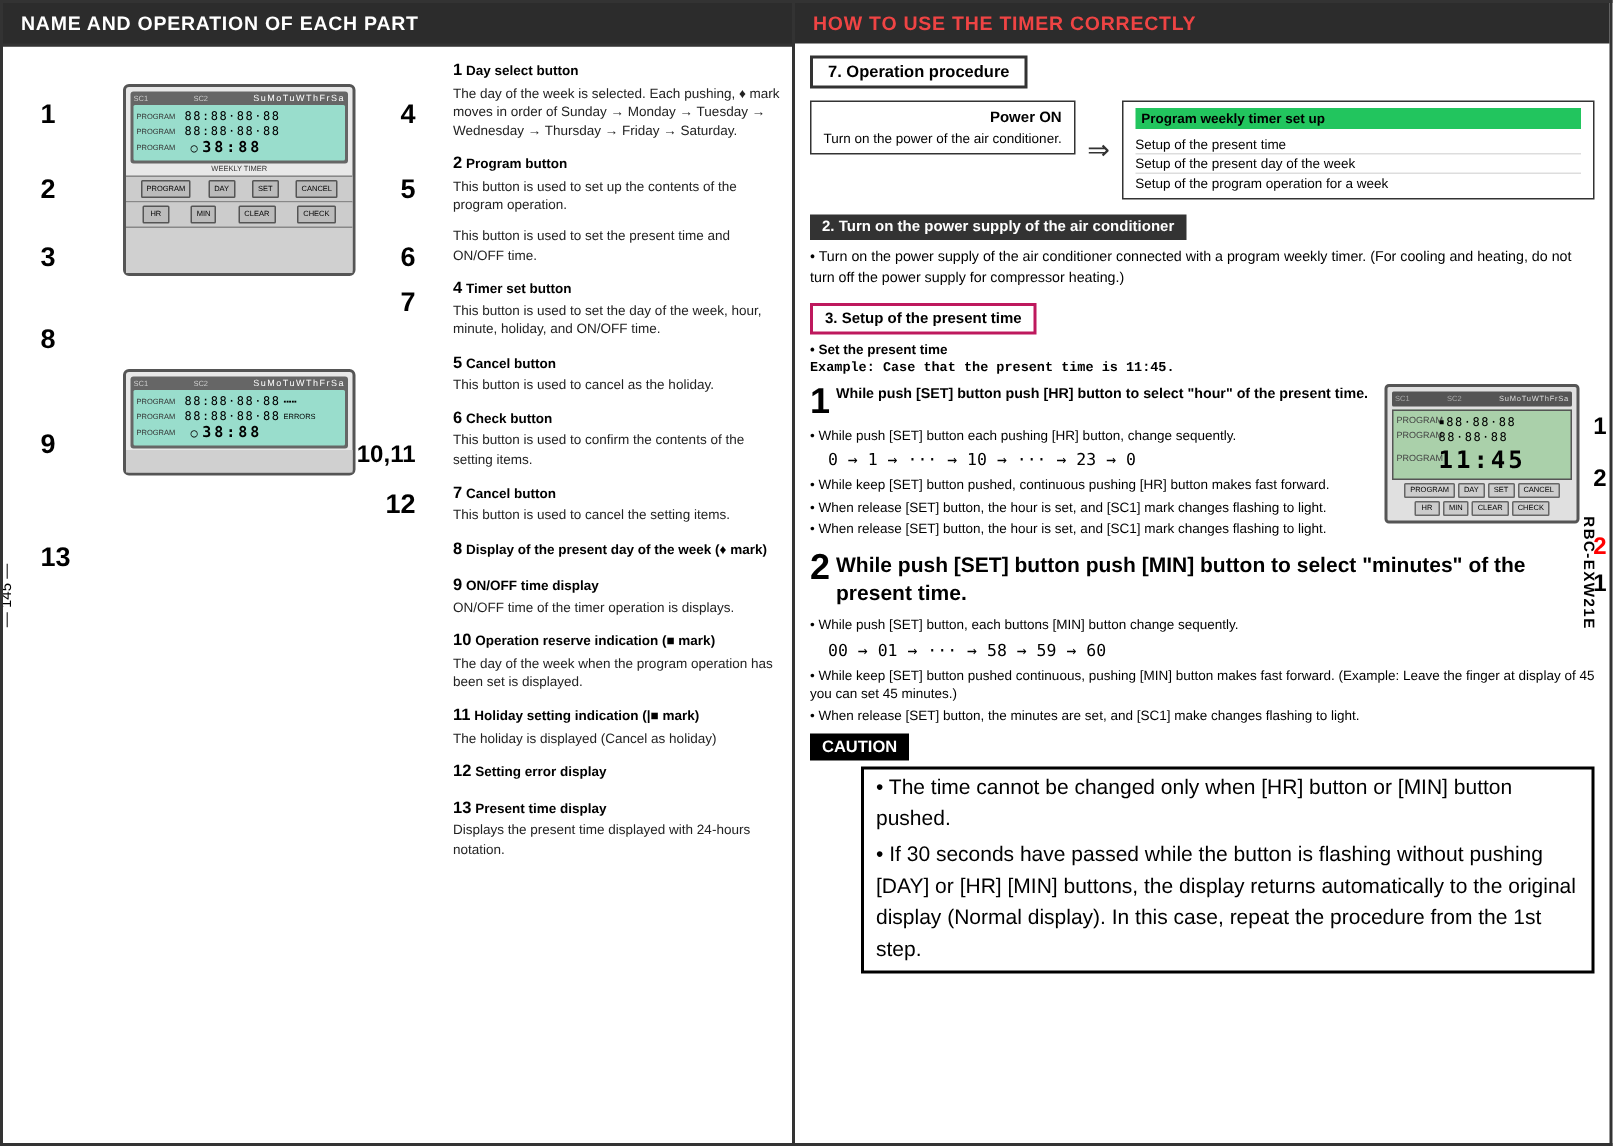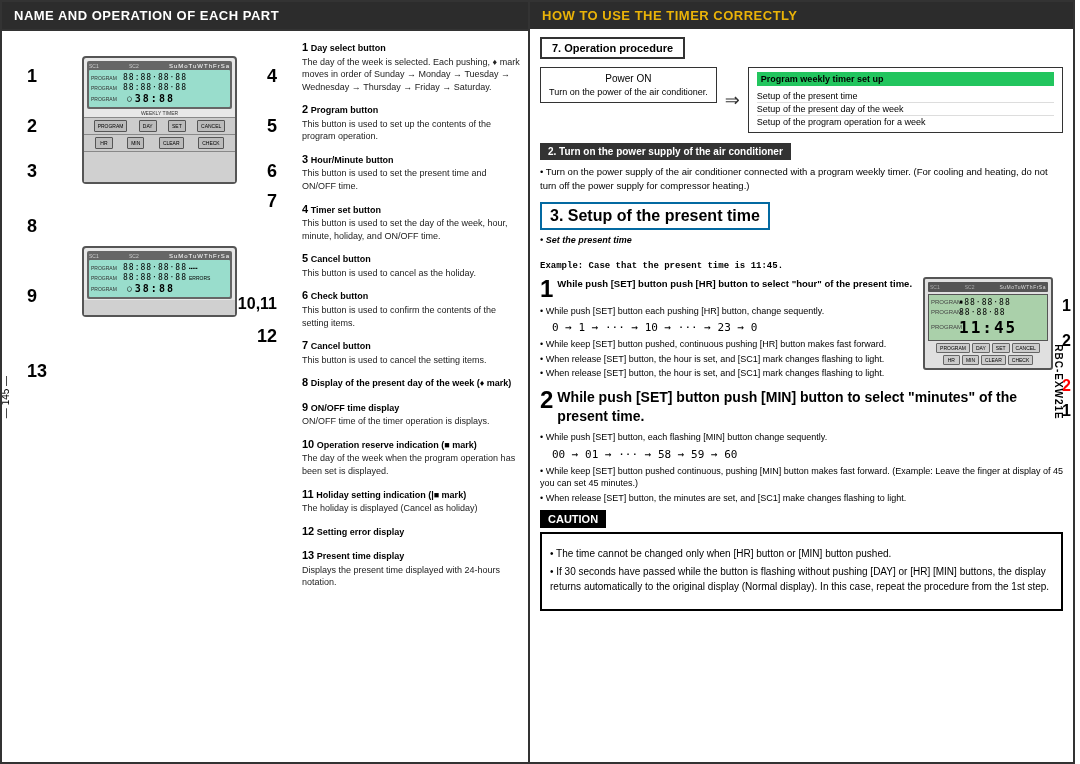--- a/index.html
+++ b/index.html
@@ -120,21 +120,21 @@
       border: 2px solid #333;
       border-left: none;
       display: flex;
       flex-direction: column;
       background: #fff;
       position: relative;
     }
 
     .right-header {
       background: #2c2c2c;
-      color: #eab308;
+      color: #ef4444;
       font-size: 13px;
       font-weight: bold;
       padding: 6px 12px;
       letter-spacing: 0.5px;
     }
 
     .right-content {
       padding: 8px 10px;
       flex: 1;
       overflow-y: auto;
@@ -249,24 +249,25 @@
       color: #fff;
       padding: 3px 8px;
       font-size: 11px;
       font-weight: bold;
       margin-bottom: 4px;
       display: inline-block;
     }
 
     .caution-content {
       border: 2px solid #000;
-      padding: 12px 8px;
-      font-size: 10px;
+      padding: 1px 8px;
+      font-size: 14px;
       line-height: 1.5;
       margin-bottom: 8px;
+      margin-left: 34px;
     }
 
     .caution-item {
       margin-bottom: 3px;
     }
 
     .caution-item::before {
       content: "• ";
     }
 
@@ -377,21 +378,20 @@
       <div class="desc-item">
         <div><span class="desc-num">1</span> <span class="desc-title">Day select button</span></div>
         <div class="desc-text">The day of the week is selected.
 Each pushing, ♦ mark moves in order of Sunday → Monday → Tuesday → Wednesday → Thursday → Friday → Saturday.</div>
       </div>
       <div class="desc-item">
         <div><span class="desc-num">2</span> <span class="desc-title">Program button</span></div>
         <div class="desc-text">This button is used to set up the contents of the program operation.</div>
       </div>
       <div class="desc-item">
-        <div><span class="desc-num">3</span> <span class="desc-title">Hour/Minute button</span></div>
         <div class="desc-text">This button is used to set the present time and ON/OFF time.</div>
       </div>
       <div class="desc-item">
         <div><span class="desc-num">4</span> <span class="desc-title">Timer set button</span></div>
         <div class="desc-text">This button is used to set the day of the week, hour, minute, holiday, and ON/OFF time.</div>
       </div>
       <div class="desc-item">
         <div><span class="desc-num">5</span> <span class="desc-title">Cancel button</span></div>
         <div class="desc-text">This button is used to cancel as the holiday.</div>
       </div>
@@ -433,44 +433,44 @@
 <div class="right-panel">
   <div class="right-header">HOW TO USE THE TIMER CORRECTLY</div>
 
   <div class="right-content">
 
     <div style="margin-bottom:8px;">
       <div style="border:2px solid #333; display:inline-block; padding:3px 10px; font-size:11px; font-weight:bold; margin-bottom:8px;">7. Operation procedure</div>
       
       <div class="flow-section">
         <div class="flow-left">
-          <div style="font-weight:normal; font-size:10px; margin-bottom:3px;">Power ON</div>
+          <div style="font-weight:bold; font-size:10px; margin-bottom:3px;text-align:right;">Power ON</div>
           <div style="font-size:9px;">Turn on the power of the air conditioner.</div>
         </div>
         <div class="flow-arrow">⇒</div>
         <div class="flow-right">
           <div class="flow-right-title">Program weekly timer set up</div>
           <div class="flow-right-item">Setup of the present time</div>
           <div class="flow-right-item">Setup of the present day of the week</div>
           <div class="flow-right-item">Setup of the program operation for a week</div>
         </div>
       </div>
     </div>
 
     <div style="margin-bottom:8px;">
       <div style="background:#333; color:#fff; padding:3px 8px; font-size:10px; font-weight:bold; margin-bottom:5px; display:inline-block;">2. Turn on the power supply of the air conditioner</div>
       <div style="font-size:9.5px; line-height:1.5; margin-bottom:4px;">
         • <span>Turn on the power supply of the air conditioner connected with a program weekly timer. (For cooling and heating, do not turn off the power supply for compressor heating.)</span>
       </div>
     </div>
 
     <div style="margin-bottom:6px;">
-      <div style="border:2px solid #0369a1; padding:3px 8px; font-size:16px; font-weight:bold; margin-bottom:5px; display:inline-block;">3. Setup of the present time</div>
+      <div style="border:2px solid #be185d; padding:3px 8px; font-size:10px; font-weight:bold; margin-bottom:5px; display:inline-block;">3. Setup of the present time</div>
       
-      <div style="font-size:9px; font-weight:bold; margin-bottom:16px;font-style:italic;">
+      <div style="font-size:9px; font-weight:bold; margin-bottom:2px;">
         • <span>Set the present time</span>
       </div>
       <div style="font-size:9px; margin-bottom:6px; font-weight:bold;font-family:Liberation Mono, monospace;">Example: Case that the present time is 11:45.</div>
 
       
       <div class="step-with-device">
         <div style="flex:1;">
           <div style="display:flex; align-items:flex-start; gap:4px; margin-bottom:4px;">
             <span style="font-size:24px; font-weight:bold; line-height:1;">1</span>
             <div style="font-size:9.5px; font-weight:bold; line-height:1.4;">While push [SET] button push [HR] button to select "hour" of the present time.</div>
@@ -530,21 +530,21 @@
           </div>
         </div>
       </div>
 
       
       <div style="margin-top:6px;">
         <div style="display:flex; align-items:flex-start; gap:4px; margin-bottom:4px;">
           <span style="font-size:24px; font-weight:bold; line-height:1;">2</span>
           <div style="font-size:14px; font-weight:bold; line-height:1.4;">While push [SET] button push [MIN] button to select "minutes" of the present time.</div>
         </div>
-        <div class="step-sub">While push [SET] button, each flashing [MIN] button change sequently.</div>
+        <div class="step-sub">While push [SET] button, each buttons [MIN] button change sequently.</div>
 
         <div style="font-family:monospace; font-size:11px; margin:4px 0 4px 12px;">00 → 01 → ··· → 58 → 59 → 60</div>
 
         <div class="step-sub">While keep [SET] button pushed continuous, pushing [MIN] button makes fast forward. (Example: Leave the finger at display of 45 you can set 45 minutes.)</div>
         <div class="step-sub">When release [SET] button, the minutes are set, and [SC1] make changes flashing to light.</div>
       </div>
     </div>
 
     <div>
       <div class="caution-box">CAUTION</div>

